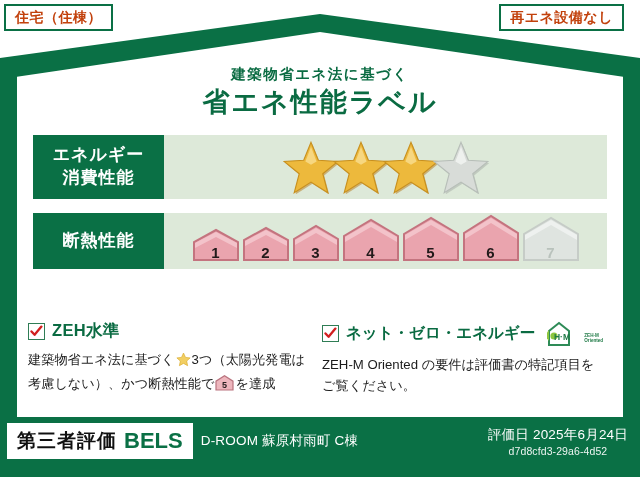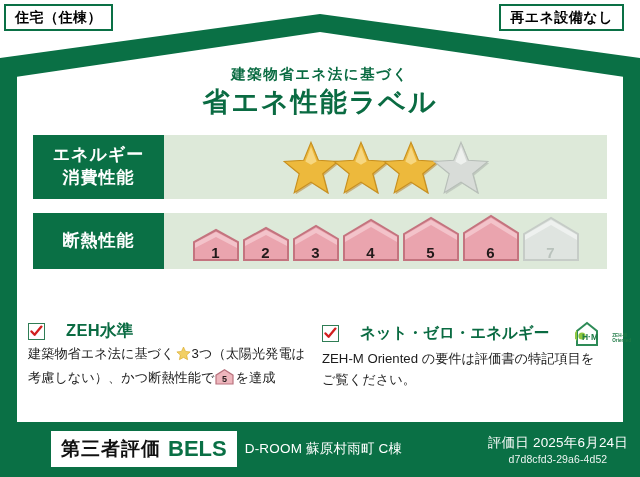--- a/index.html
+++ b/index.html
@@ -29,21 +29,21 @@
     width: 606px; height: 390px;
     background: #ffffff;
     clip-path: polygon(0% 11.5%, 50% 0%, 100% 11.5%, 100% 100%, 0% 100%);
   }
 
   
   .corner-chip {
     position: absolute;
     background: #ffffff;
     border: 2px solid #0a7045;
-    color: #000000;
+    color: #c2410c;
     font-size: 14px;
     font-weight: bold;
     letter-spacing: 0.5px;
     padding: 3px 9px 4px;
     z-index: 6;
     white-space: nowrap;
     line-height: 1.15;
   }
   #chip-left  { left: 4px;  top: 4px; }
   #chip-right { right: 16px; top: 4px; }
@@ -106,47 +106,46 @@
     pointer-events: none;
   }
   .house.off .house-num { color: #b9c2bc; }
 
   
   .notes {
     position: absolute; left: 28px; top: 320px;
     width: 588px; display: flex; z-index: 5;
   }
   .note-col { width: 294px; padding-right: 10px; }
-  .note-head { display: flex; align-items: center; gap: 21px; margin-bottom: 1px; }
+  .note-head { display: flex; align-items: center; gap: 7px; margin-bottom: 7px; }
   .check-box {
     width: 17px; height: 17px; flex: 0 0 17px;
     border: 1.5px solid #2f7d55; background: #fff;
     position: relative;
   }
   .check-box svg { position: absolute; left: 1px; top: 1px; }
   .note-title {
     color: #0a6b42; font-size: 16.5px; font-weight: bold;
     letter-spacing: 0.3px; white-space: nowrap;
   }
   .note-title.thin { font-size: 15.5px; letter-spacing: 0px; }
   .note-body {
     color: #1c1c1c; font-size: 13.2px; line-height: 1.62;
     letter-spacing: 0px;
   }
   .inline-icon { display: inline-block; vertical-align: -3px; margin: 0 1px; }
   .zehm-logo { margin-left: 4px; display: inline-flex; align-items: flex-end; }
 
   
   .bottom-bar {
-    position: absolute; left: 0; bottom: 4px;
+    position: absolute; left: 0; bottom: 12px;
     width: 640px; height: 48px;
     background: #0a7045;
     display: flex; align-items: center;
     z-index: 6;
-    padding-left: 44px;
   }
   .bels-chip {
     margin-left: 7px;
     background: #ffffff;
     padding: 4px 10px 5px;
     display: flex; align-items: baseline; gap: 7px;
     height: 36px;
     box-sizing: border-box;
     align-items: center;
   }

